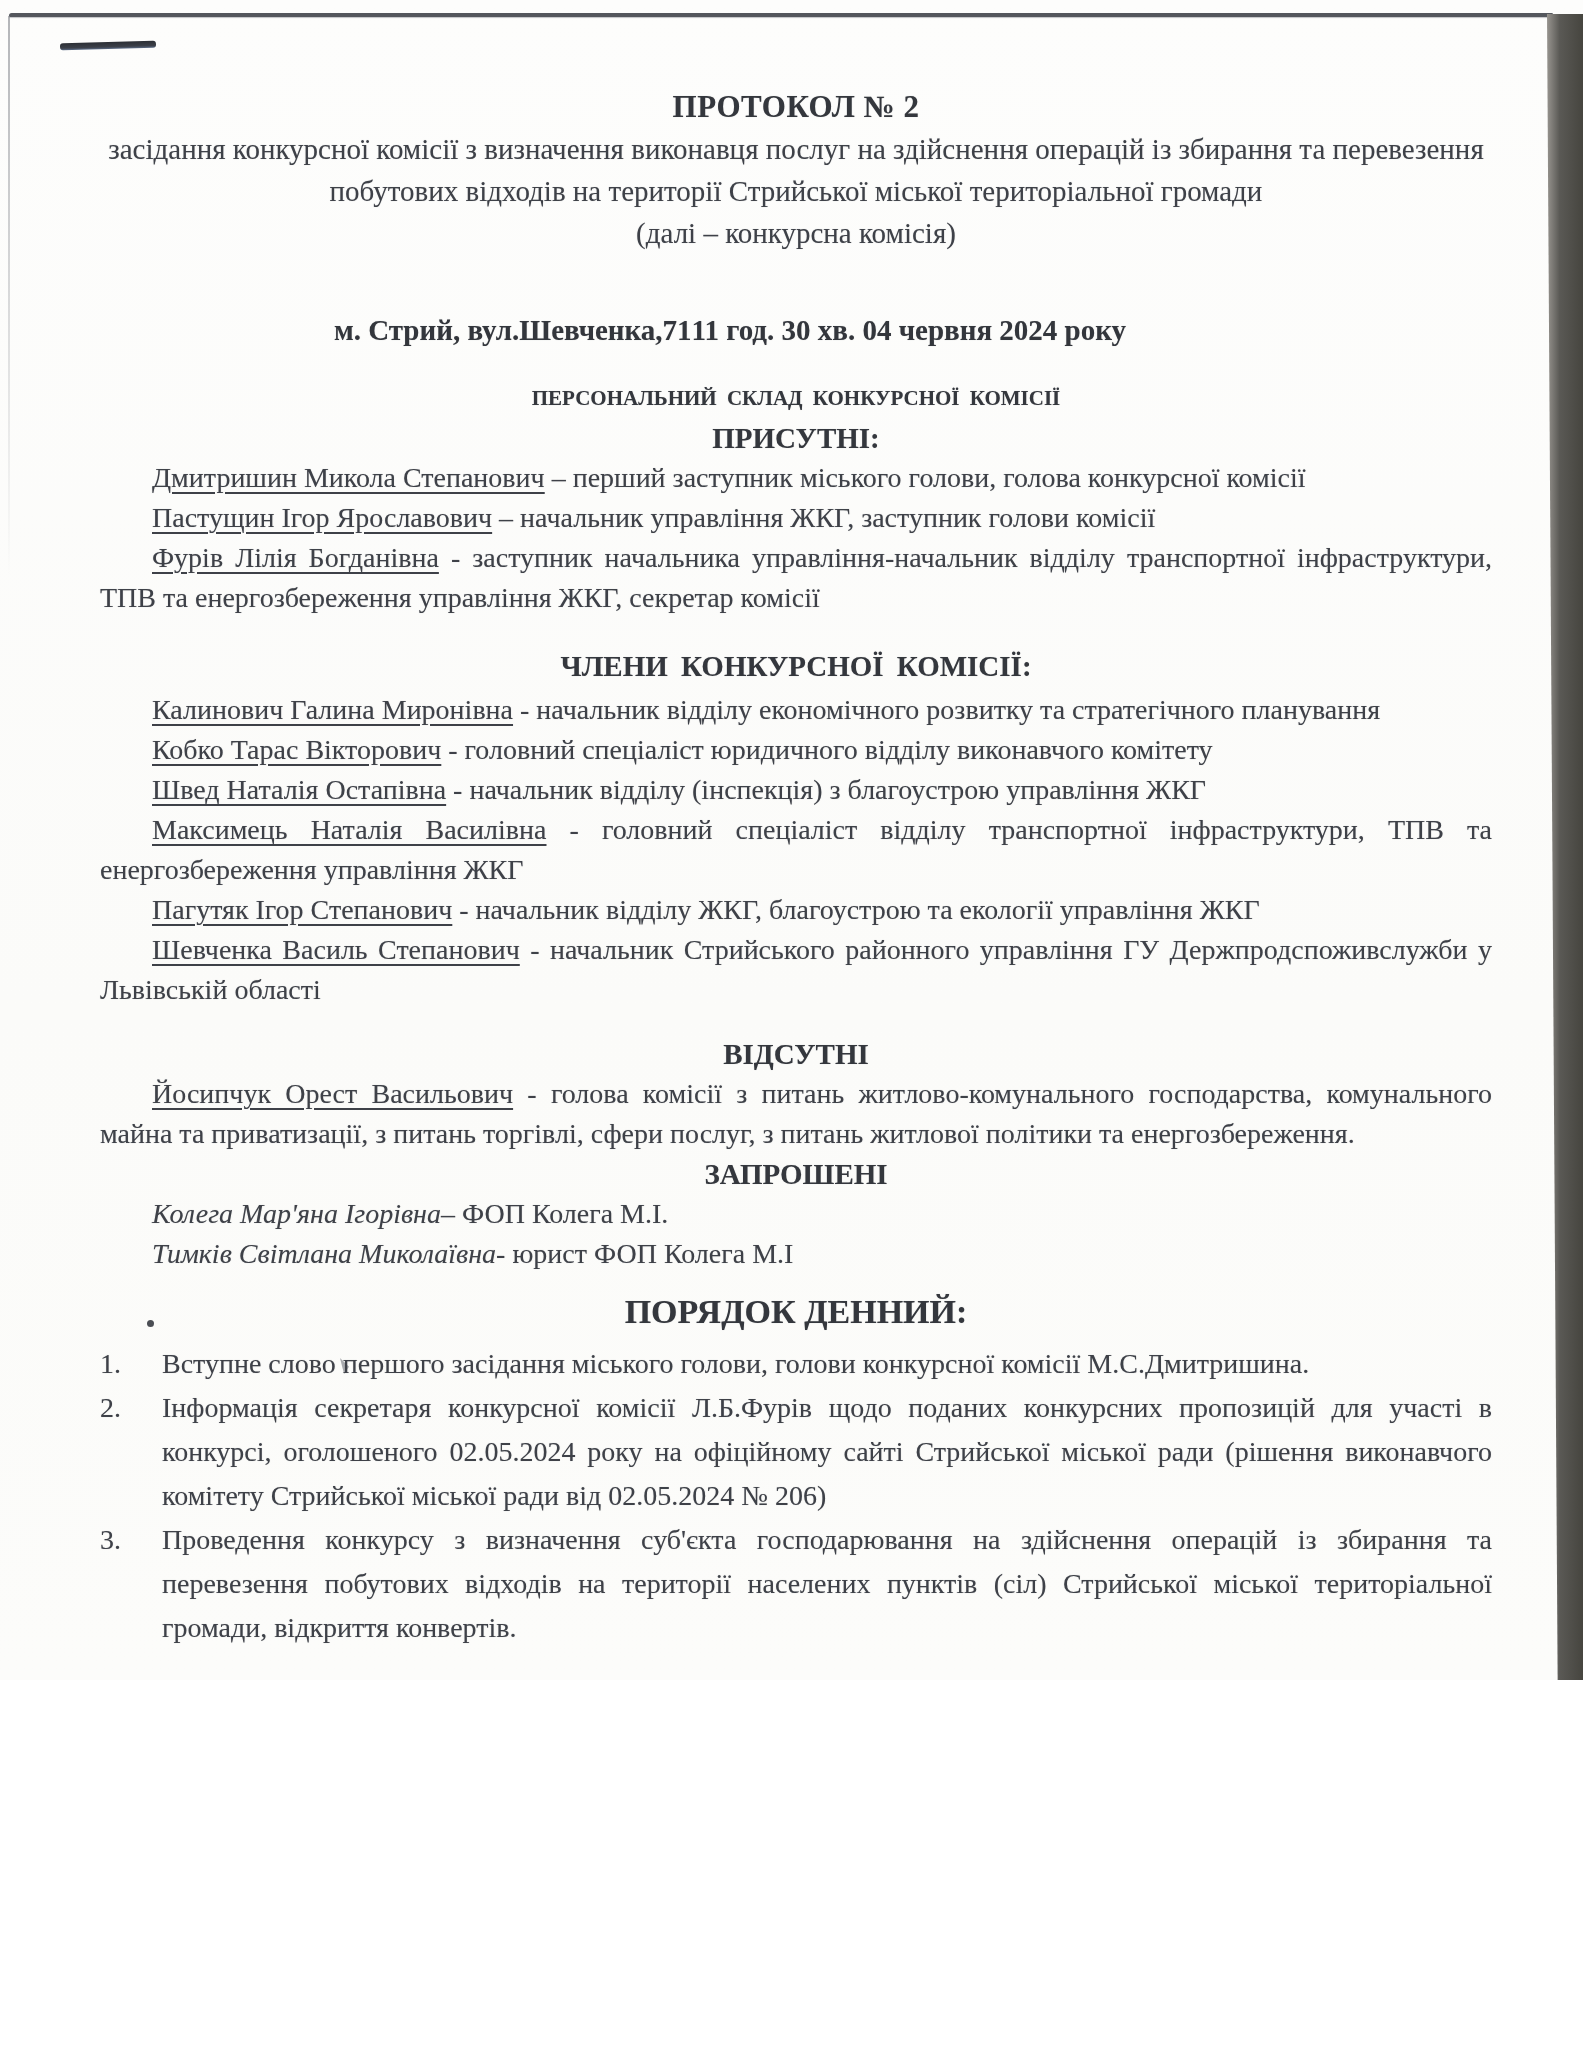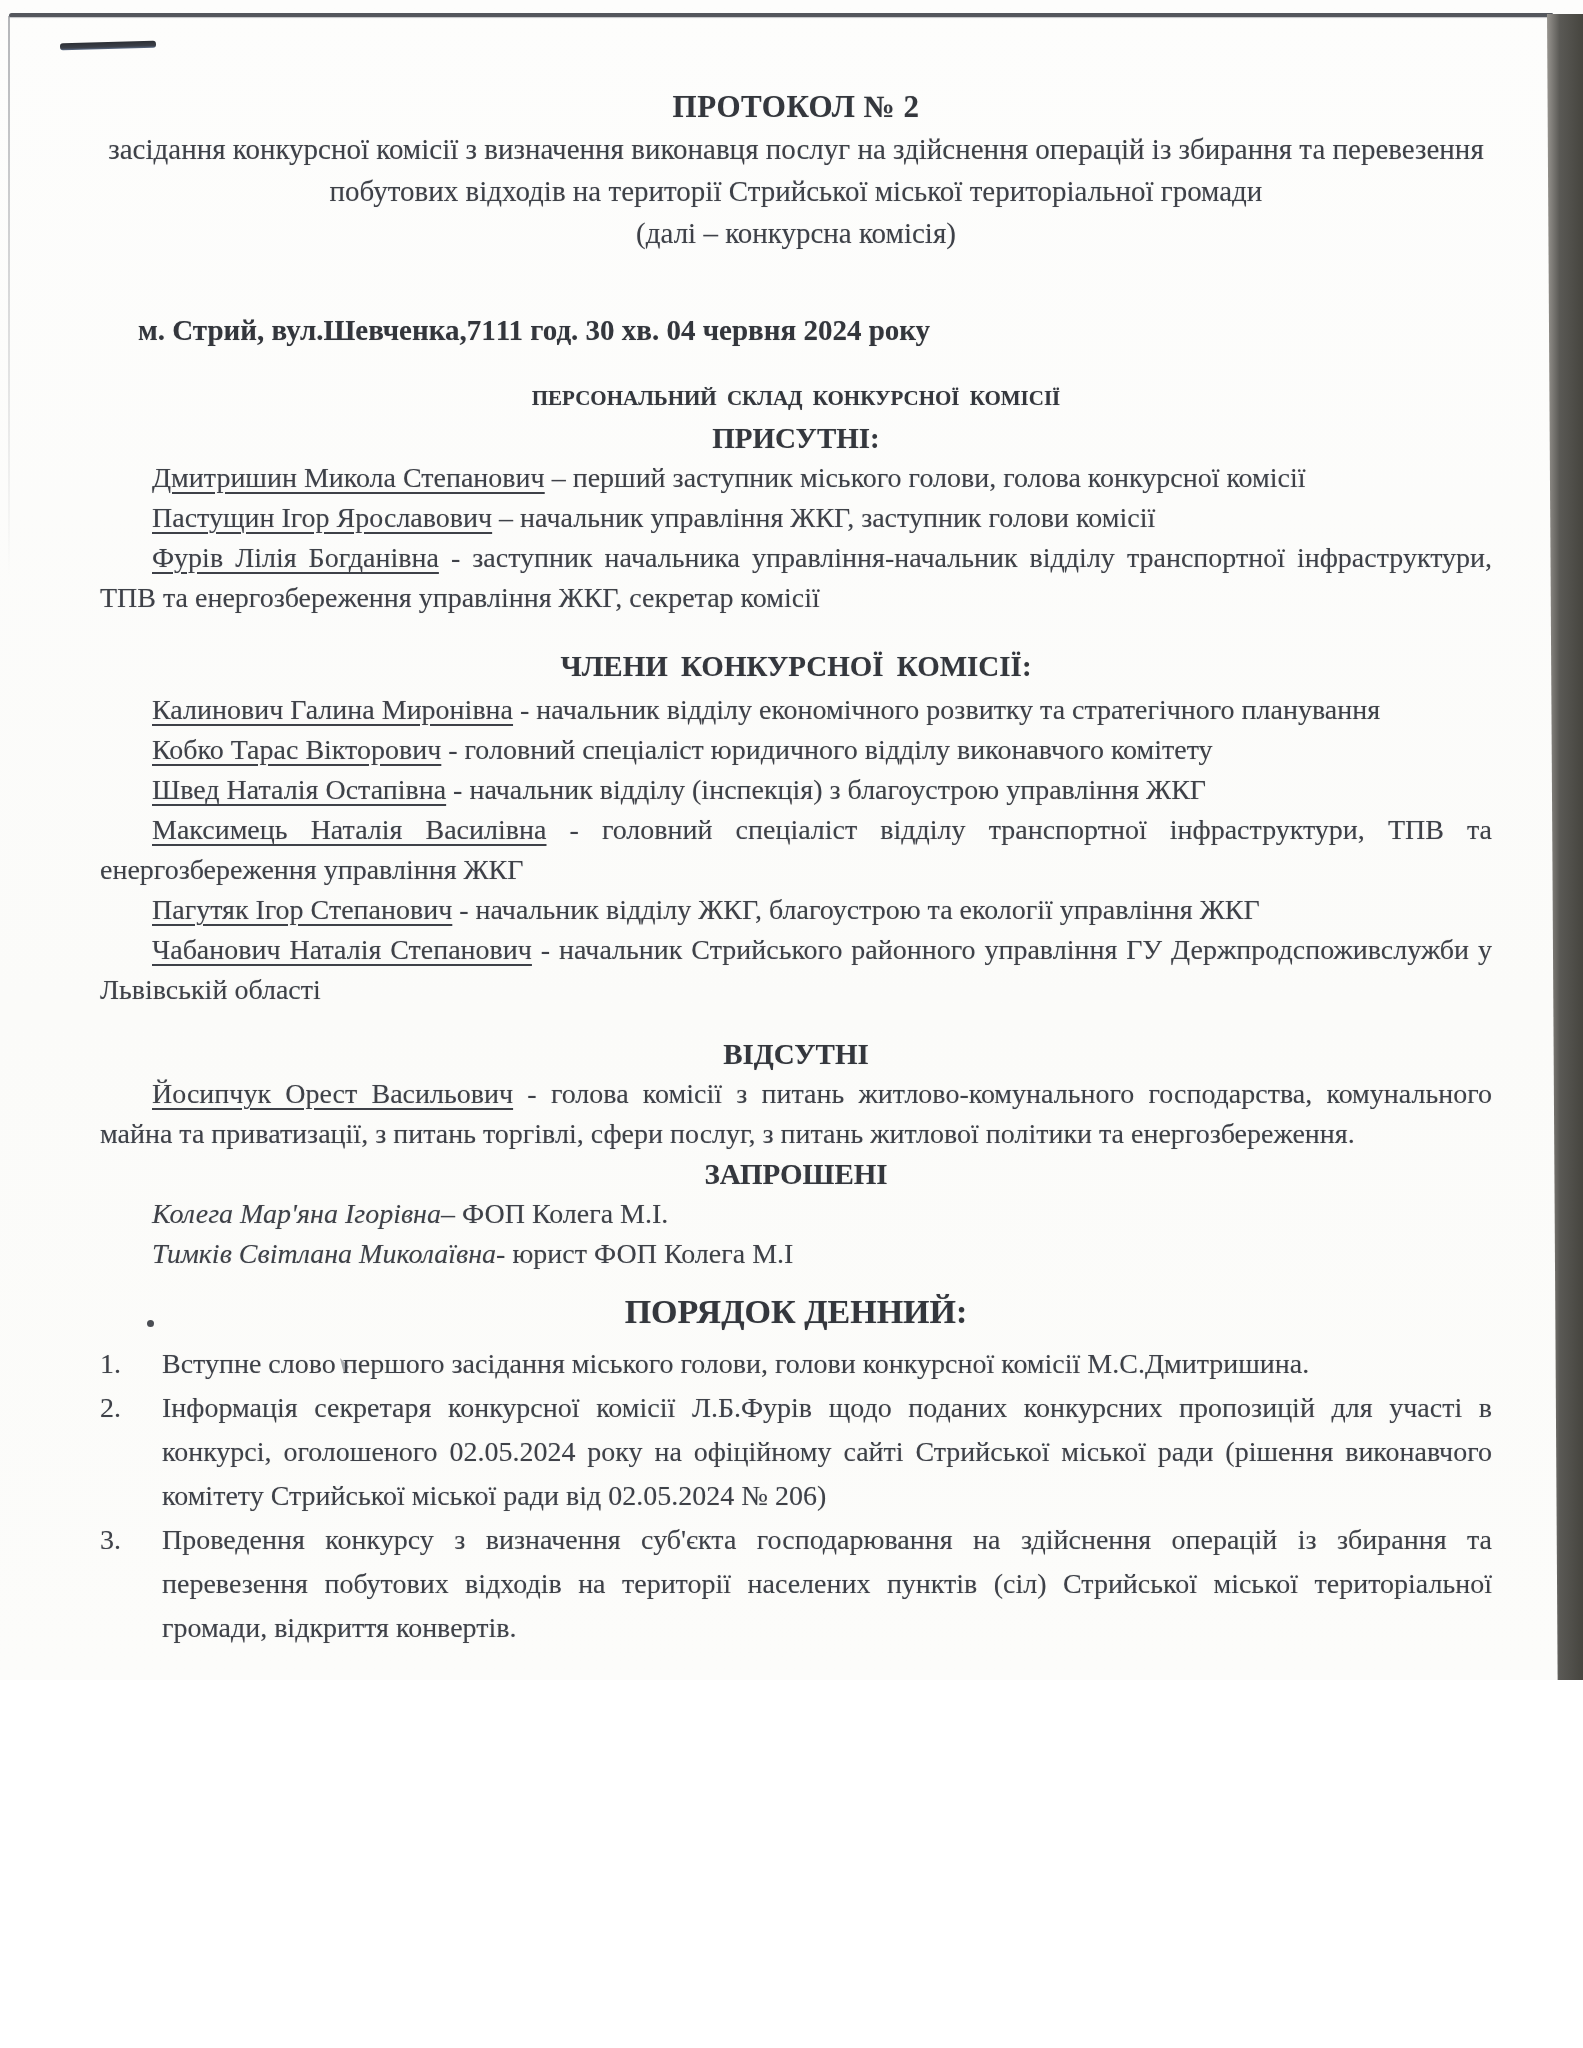--- a/index.html
+++ b/index.html
@@ -44,21 +44,21 @@
   .doc{
     position:absolute;left:100px;top:86px;width:1392px;
     font-size:28px;line-height:40px;
     text-shadow:0 0 1px rgba(62,65,72,.30);
   }
   h1,h2{margin:0;text-align:center;font-weight:bold;color:#34373d;}
   .title{font-size:31px;line-height:42px;letter-spacing:.5px;}
   .subtitle{margin:0;text-align:center;line-height:42px;font-size:29px;}
   .subtitle-note{margin:0;text-align:center;line-height:42px;font-size:29px;}
   .meta-row{
-    display:flex;justify-content:flex-start;
+    display:flex;justify-content:center;
     margin-top:56px;font-weight:bold;font-size:29px;
     padding-left:38px;padding-right:170px;color:#33363c;
   }
   .h-comp{margin-top:28px;font-size:21px;line-height:40px;word-spacing:5px;}
   .h-present{font-size:29px;line-height:40px;}
   .h-members{margin-top:28px;font-size:29px;line-height:40px;word-spacing:6px;}
   .h-absent{margin-top:24px;font-size:29px;line-height:40px;}
   .h-invited{font-size:29px;line-height:40px;}
   .h-agenda{margin-top:16px;font-size:34px;line-height:44px;}
   .entry{
@@ -108,21 +108,21 @@
     <p class="entry"><span class="nm">Фурів Лілія Богданівна</span> <span>- заступник начальника управління-начальник відділу транспортної інфраструктури, ТПВ та енергозбереження управління  ЖКГ, секретар комісії</span></p>
 
     <h2 class="h-members">ЧЛЕНИ  КОНКУРСНОЇ  КОМІСІЇ:</h2>
 
     <div class="members-group">
       <p class="entry"><span class="nm">Калинович Галина Миронівна</span> <span>- начальник відділу економічного розвитку та стратегічного планування</span></p>
       <p class="entry"><span class="nm">Кобко Тарас Вікторович</span> <span>- головний спеціаліст  юридичного відділу виконавчого комітету</span></p>
       <p class="entry"><span class="nm">Швед Наталія Остапівна</span> <span>- начальник відділу (інспекція) з благоустрою управління ЖКГ</span></p>
       <p class="entry"><span class="nm">Максимець Наталія Василівна</span> <span>- головний спеціаліст відділу транспортної інфраструктури, ТПВ та енергозбереження управління  ЖКГ</span></p>
       <p class="entry"><span class="nm">Пагутяк Ігор Степанович</span> <span>- начальник відділу ЖКГ, благоустрою та екології управління ЖКГ</span></p>
-      <p class="entry"><span class="nm">Чабанович Наталія Степанович</span> <span>- начальник Стрийського районного управління ГУ Держпродспоживслужби  у Львівській області</span></p>
+      <p class="entry"><span class="nm">Шевченка Василь Степанович</span> <span>- начальник Стрийського районного управління ГУ Держпродспоживслужби  у Львівській області</span></p>
     </div>
 
     <h2 class="h-absent">ВІДСУТНІ</h2>
 
     <p class="entry"><span class="nm">Йосипчук Орест Васильович</span> <span>-  голова комісії з питань житлово-комунального господарства, комунального майна та приватизації, з питань торгівлі, сфери послуг, з питань житлової політики та енергозбереження.</span></p>
 
     <h2 class="h-invited">ЗАПРОШЕНІ</h2>
 
     <p class="invited-line"><span class="nm">Колега Мар'яна Ігорівна</span><span>– ФОП Колега М.І.</span></p>
     <p class="invited-line"><span class="nm">Тимків Світлана Миколаївна</span><span>- юрист ФОП Колега М.І</span></p>

